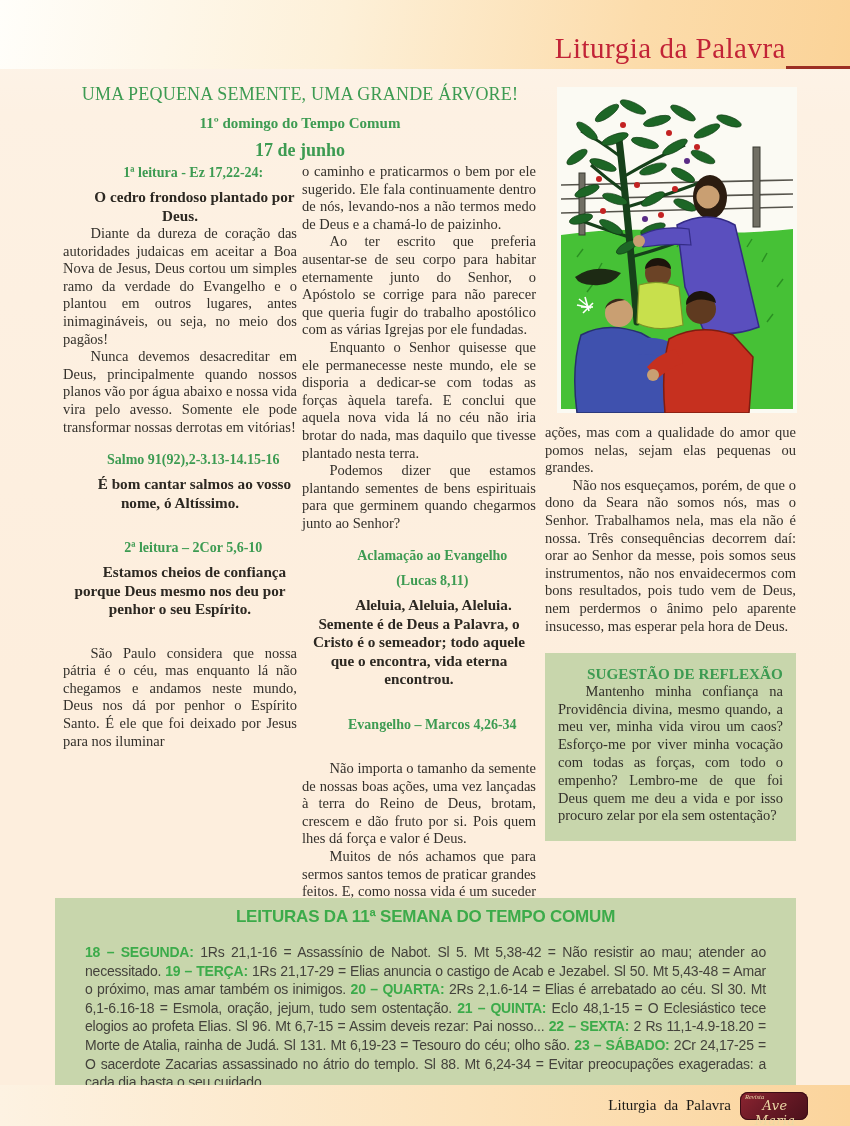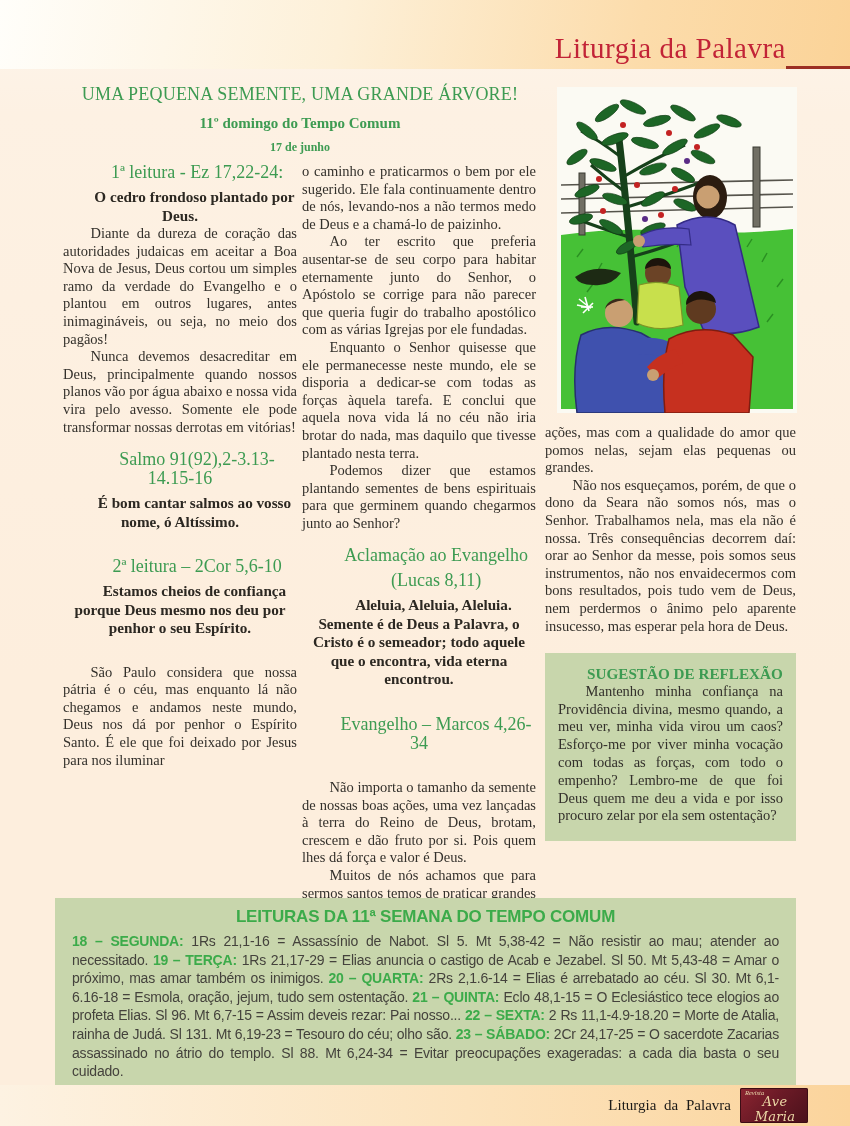--- a/index.html
+++ b/index.html
@@ -15,59 +15,59 @@
   }
   .brand{
     position:absolute;top:32px;right:64px;font-size:29px;color:#c22437;
     font-family:"Liberation Serif", serif;letter-spacing:.5px;white-space:nowrap;
   }
   .brand-rule{position:absolute;top:66px;right:0;width:64px;height:3px;background:#9c2f23;}
   
   .article-header{position:absolute;left:63px;top:84px;width:474px;text-align:center;color:#3d9b52;}
   .article-title{font-size:18px;font-weight:normal;letter-spacing:.2px;}
   .article-subtitle{font-size:15px;font-weight:bold;margin-top:10px;}
-  .article-date{font-size:12px;font-weight:bold;margin-top:8px;}
+  .article-date{font-size:18px;font-weight:bold;margin-top:8px;}
   
   .col{position:absolute;width:234px;font-size:14.5px;line-height:17.6px;text-align:justify;}
   .col-1{left:63px;top:163px;}
   .col-2{left:302px;top:163px;}
   .col-3{left:545px;top:424px;width:251px;}
   .col p{margin:0;text-indent:1.9em;}
   .col p.noindent{text-indent:0;}
-  .h-green{color:#3d9b52;font-weight:normal;text-align:center;font-size:18px;line-height:19px;text-indent:0;}
+  .h-green{color:#3d9b52;font-weight:bold;text-align:center;font-size:14px;line-height:19px;text-indent:0;}
   .h-bold{font-weight:bold;text-align:center;color:#2c2822;font-size:15.2px;line-height:18.5px;text-indent:0;}
   .sp-sm{margin-top:6px!important;}
   .sp-md{margin-top:14px!important;text-align:center;}
   .sp-lg{margin-top:26px!important;}
   
   .illustration{position:absolute;left:557px;top:87px;width:240px;height:326px;}
   
   .reflection-box{
     margin-top:18px;background:#c8d6ac;padding:12px 13px 16px 13px;text-indent:0;
   }
   .reflection-title{color:#3d9b52;font-weight:bold;text-align:center;font-size:15.2px;margin:0 0 9px 0;}
   .reflection-text{margin:0;text-align:justify;font-size:14.5px;line-height:17.8px;}
   
   .weekly-box{
     position:absolute;left:55px;top:898px;width:741px;box-sizing:border-box;
     background:#c8d6ac;padding:9px 14px 12px 14px;
     font-family:"Liberation Sans", sans-serif;
   }
   .weekly-title{color:#3cab4a;font-weight:bold;text-align:center;font-size:17px;letter-spacing:-.2px;margin:0 0 5px 0;}
-  .weekly-text{margin:3px;font-size:14px;line-height:18.6px;color:#44423c;text-align:justify;letter-spacing:-.2px;}
+  .weekly-text{margin:16px;font-size:14px;line-height:18.6px;color:#44423c;text-align:justify;letter-spacing:-.2px;}
   .weekly-text .day{color:#3cab4a;font-weight:bold;}
   
   .footer-band{
     position:absolute;left:0;top:1085px;width:850px;height:41px;
     background:linear-gradient(to right,#fdf2e2 0%,#fce3bd 55%,#fbd49c 100%);
     display:flex;align-items:center;justify-content:flex-end;padding-right:42px;box-sizing:border-box;
   }
   .footer-label{font-size:15px;color:#1c1a17;word-spacing:4px;margin-right:9px;}
   .footer-logo{
-    width:68px;height:35px;border-radius:2px;position:relative;
+    width:68px;height:28px;border-radius:8px;position:relative;
     background:linear-gradient(135deg,#8d2531 0%,#6b1a26 45%,#4a111b 100%);
     box-shadow:0 0 0 1px #3c0d15 inset;
   }
   .footer-logo .logo-small{
     position:absolute;top:1px;left:5px;font-size:6.5px;color:#e9d8ab;
     font-style:italic;font-family:"Liberation Serif", serif;
   }
   .footer-logo .logo-main{
     position:absolute;top:6px;left:4px;right:2px;text-align:center;font-size:13px;color:#ecd9a6;
     font-style:italic;font-family:"DejaVu Serif", serif;letter-spacing:.3px;

